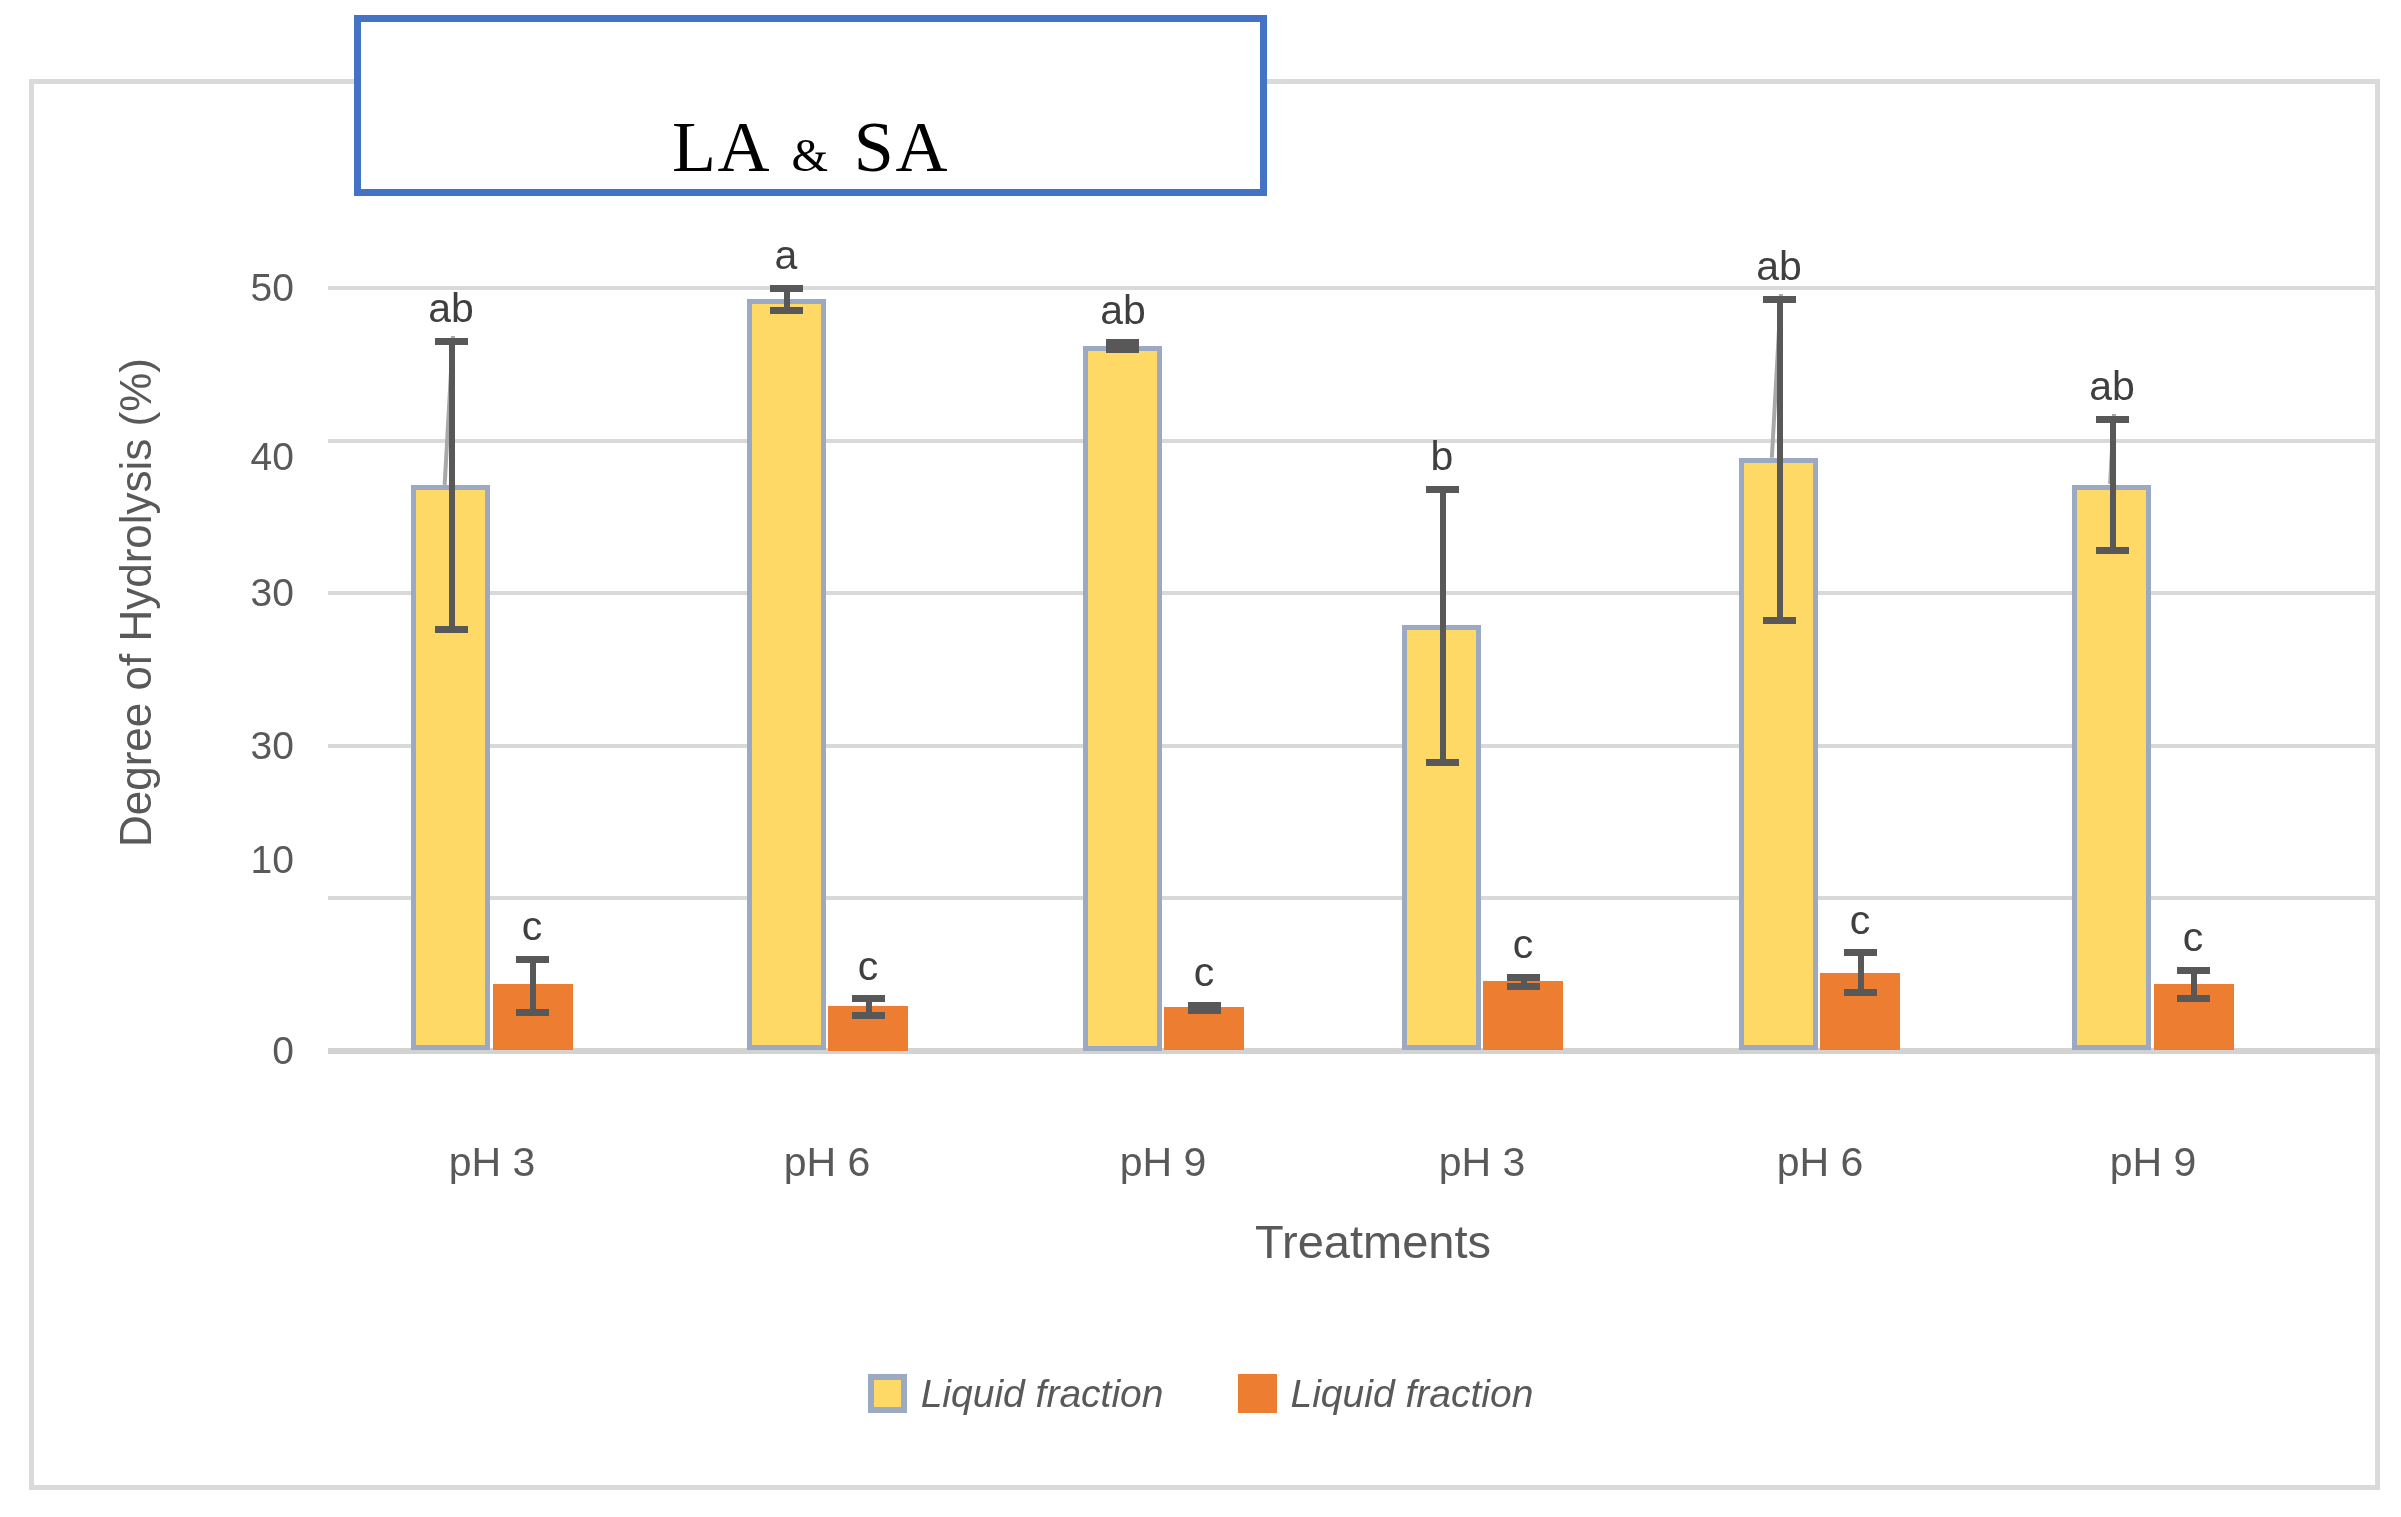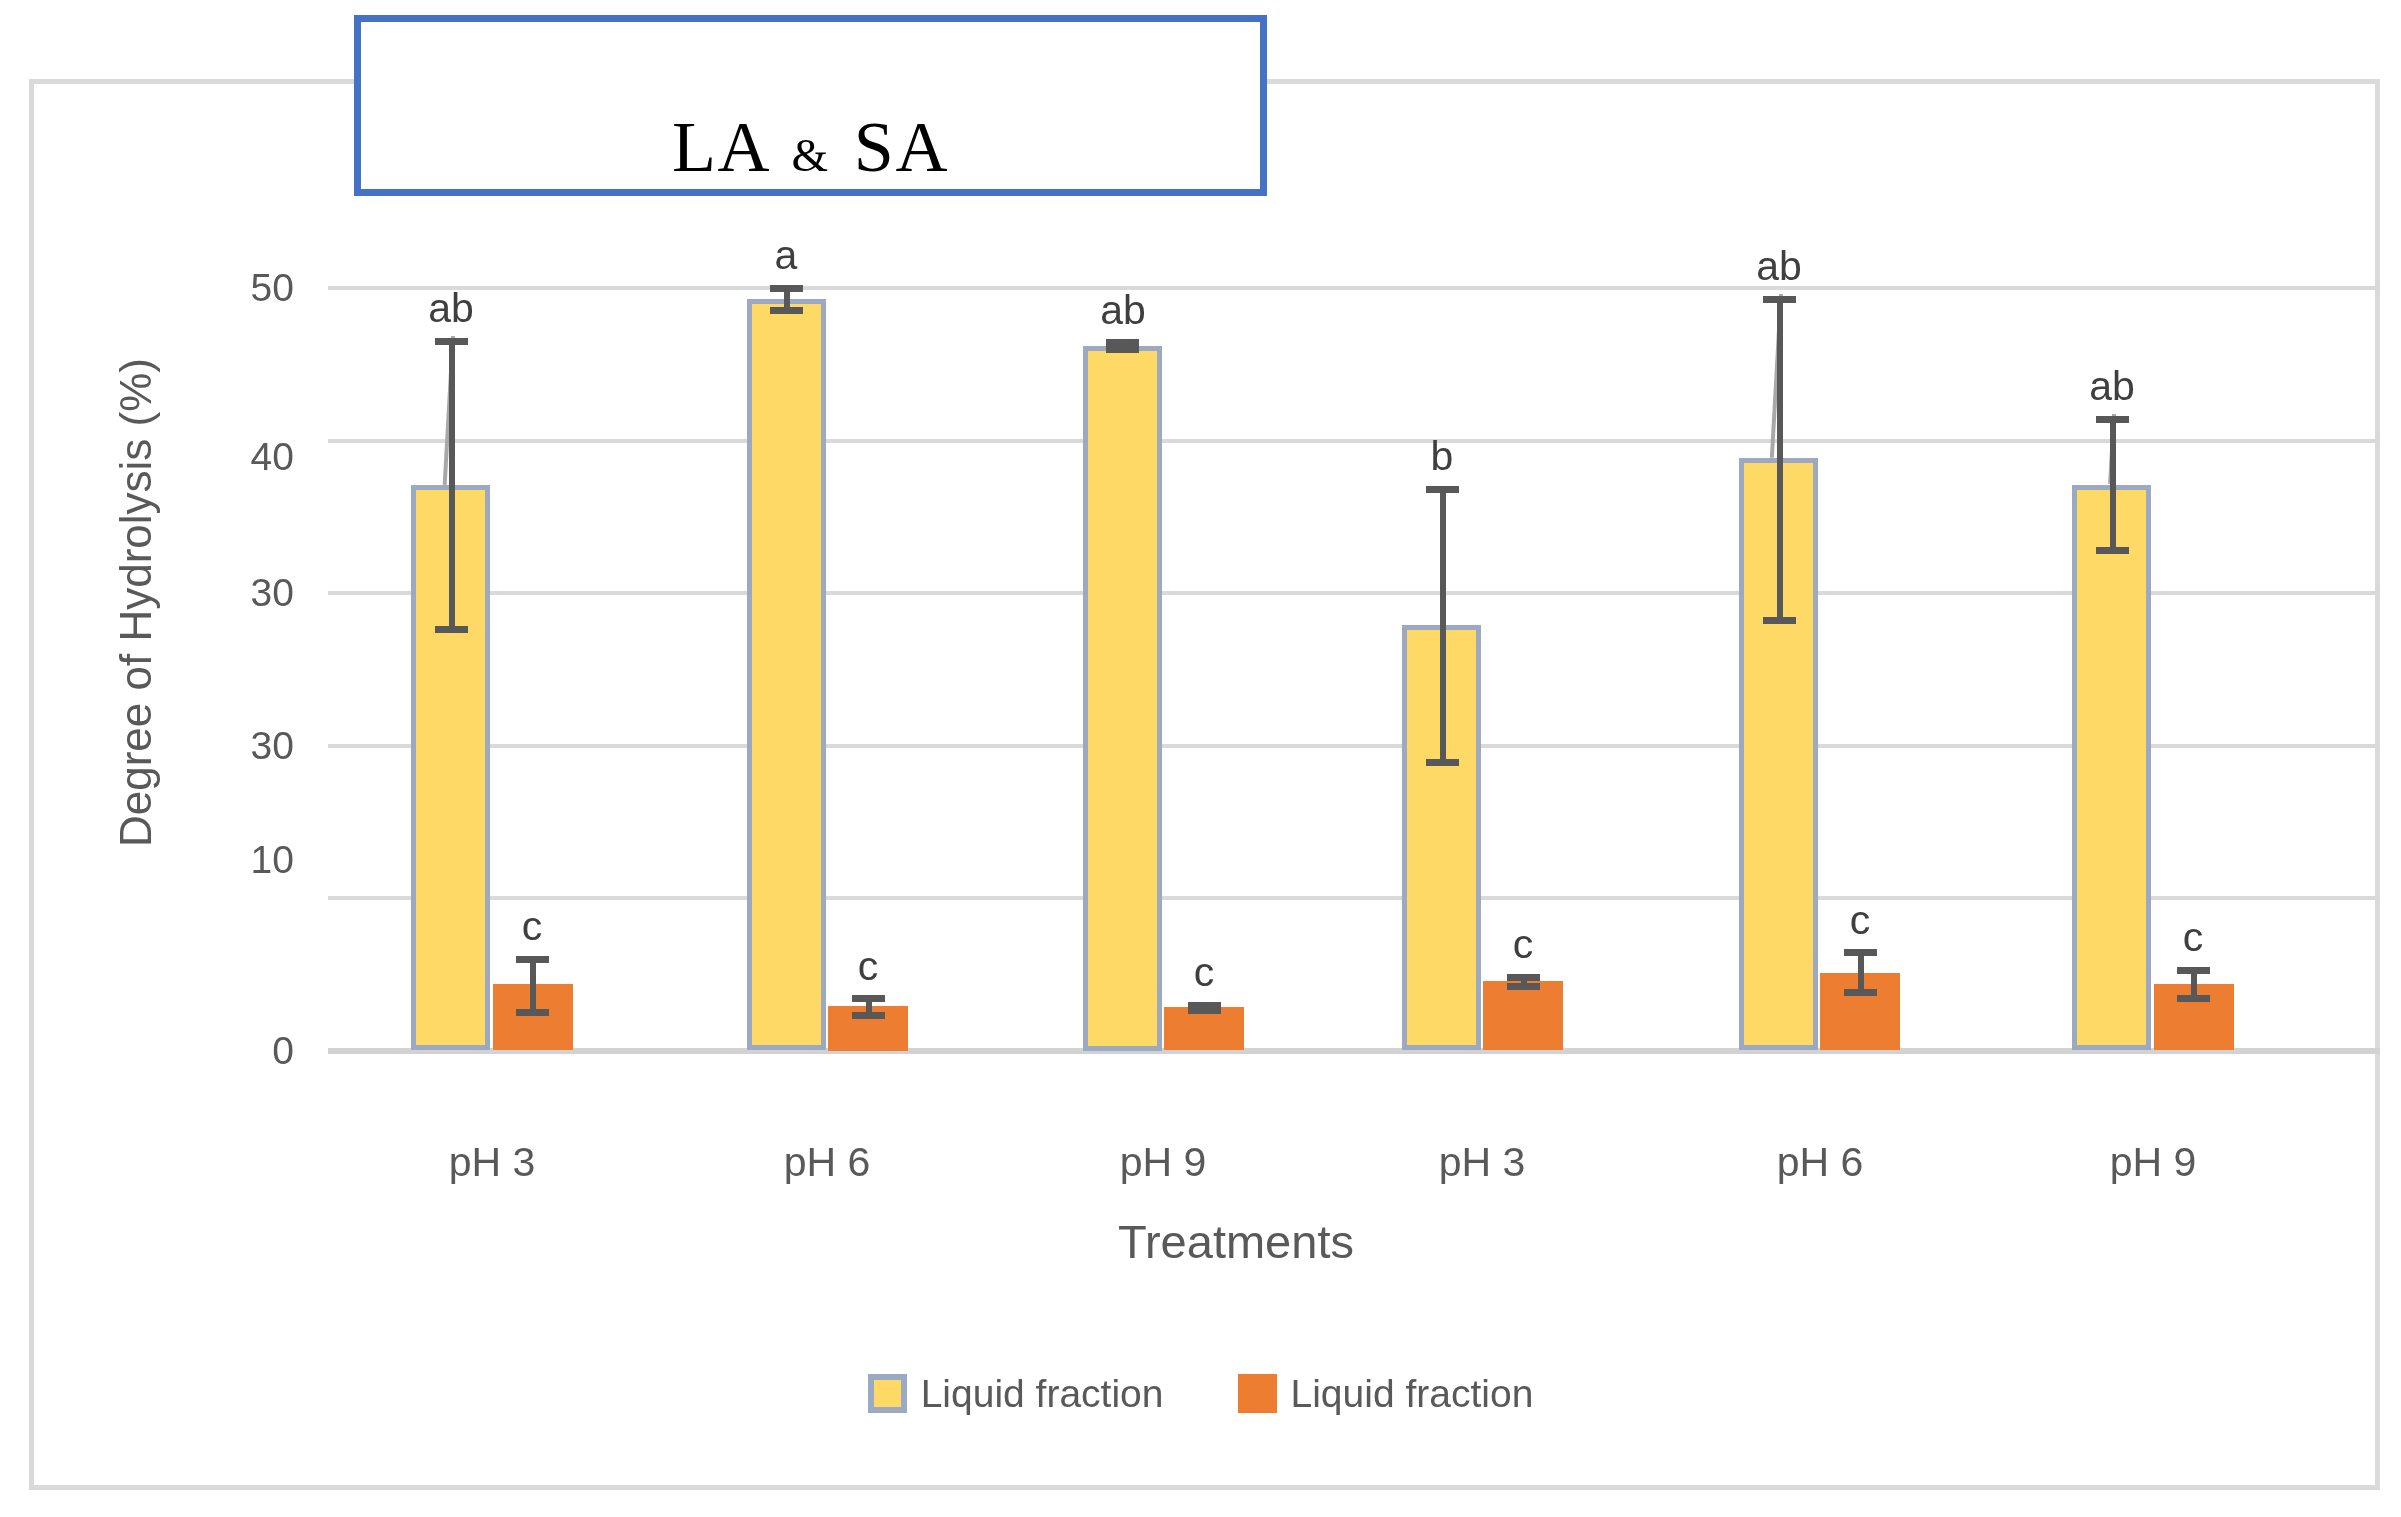--- a/index.html
+++ b/index.html
@@ -30,21 +30,21 @@
   .whisker-cap{position:absolute;width:33px;height:7px;background:#585858;z-index:5;}
   .sig-letter{
     position:absolute;width:156px;text-align:center;font-size:41px;line-height:45px;
     color:#3f3f3f;z-index:6;
   }
   .x-tick{
     position:absolute;width:250px;text-align:center;font-size:41px;line-height:47px;
     color:#595959;z-index:2;margin-top:35px;
   }
   .x-axis-title{
-    position:absolute;left:1118px;top:1214px;width:469px;text-align:left;
+    position:absolute;left:1022px;top:1214px;width:469px;text-align:right;
     font-size:47px;line-height:56px;color:#595959;z-index:2;
   }
   .header-box{
     position:absolute;top:15px;height:181px;background:#ffffff;
     border:7.8px solid #4472c4;box-sizing:border-box;
     display:flex;align-items:flex-end;justify-content:center;z-index:10;
   }
   .header-box.box-1{left:354px;width:913px;}
   .header-box.box-2{left:1403px;width:907px;}
   .box-title{
@@ -53,21 +53,21 @@
   }
   .box-title .amp{font-size:47px;padding:0 4.7px;}
   .legend{
     position:absolute;left:0;right:0;top:1370px;height:47px;
     display:flex;justify-content:center;align-items:center;gap:74px;z-index:2;
   }
   .legend-item{display:flex;align-items:center;gap:14px;}
   .swatch{width:39px;height:39px;box-sizing:border-box;display:inline-block;}
   .swatch-liquid{background:#ffd966;border:6.3px solid #9ba9c2;}
   .swatch-solid{background:#ed7d31;}
-  .legend-label{font-size:39px;color:#595959;line-height:44px;}
+  .legend-label{font-size:39px;color:#595959;line-height:44px;font-style:italic;}
 </style>
 </head>
 <body>
 
 <div class="stage">
 
   <div class="chart-frame"></div>
 
   <div id="plot-layer"></div>
 

